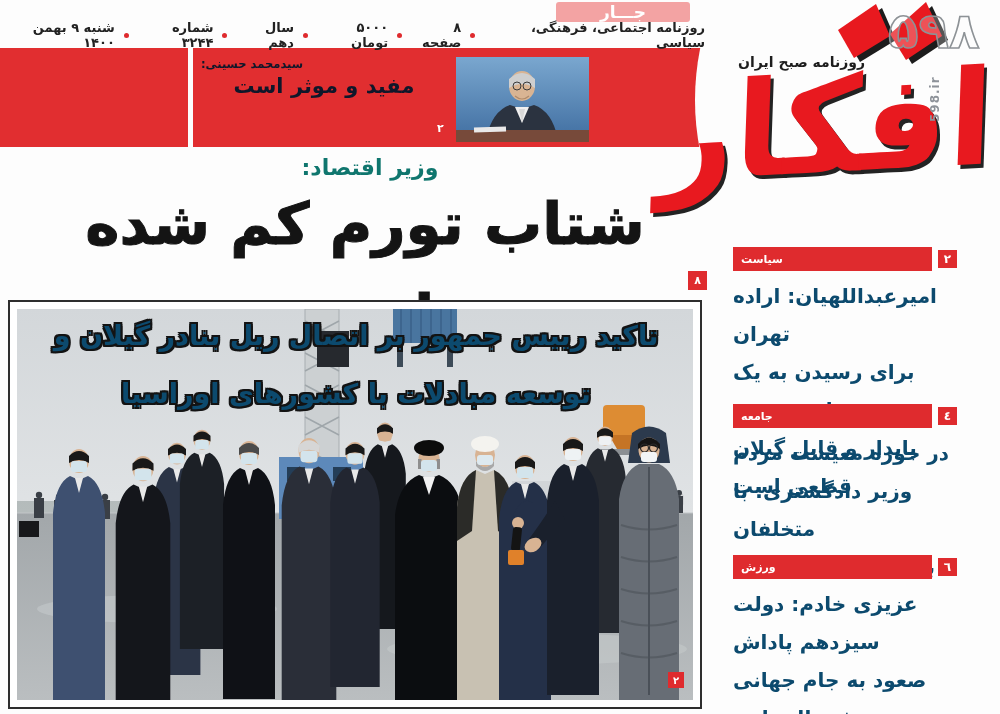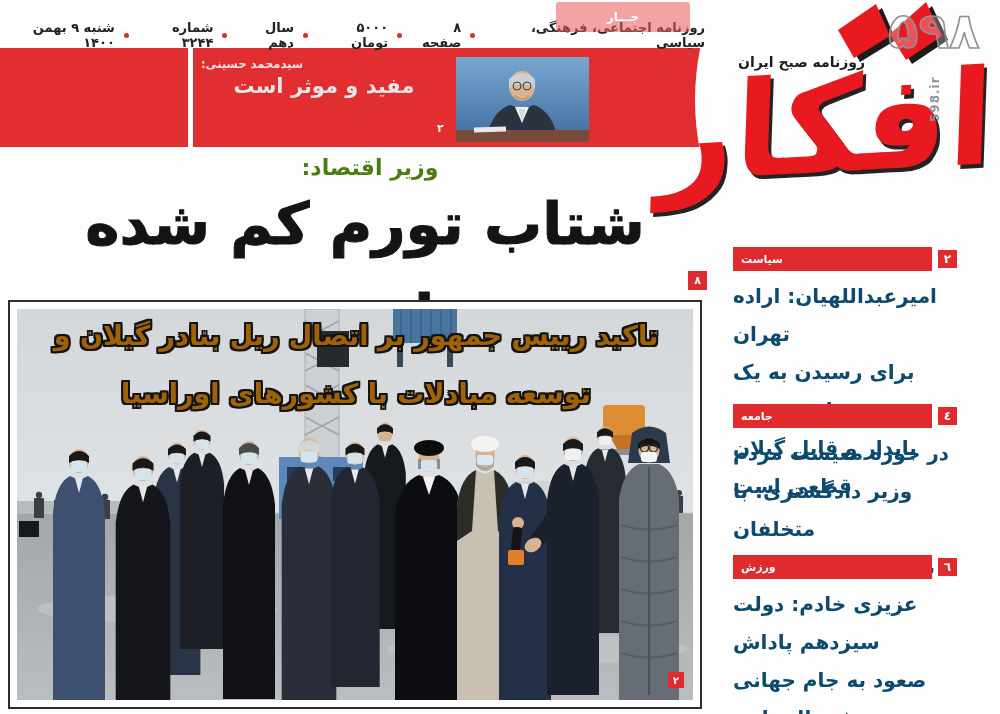--- a/index.html
+++ b/index.html
@@ -4,28 +4,28 @@
 <style>
   * { margin:0; padding:0; box-sizing:border-box; }
   html,body { background:#fff; }
   body { font-family:"DejaVu Sans", sans-serif; }
   .page { position:relative; width:1000px; height:714px; background:#fdfdfd; overflow:hidden; }
 
   
   .info-line { position:absolute; top:20px; right:295px; display:flex; align-items:center; gap:9px;
     font-size:13px; font-weight:bold; color:#222; z-index:6; }
   .info-line .dot { width:5px; height:5px; border-radius:50%; background:#df2b2e; flex:0 0 auto; }
-  .print-tag { position:absolute; left:556px; top:2px; width:134px; height:30px; border-radius:3px;
-    background:rgba(235,90,90,.55); color:#fff; font-size:12px; font-weight:bold;
+  .print-tag { position:absolute; left:556px; top:2px; width:134px; height:20px; border-radius:3px;
+    background:rgba(235,90,90,.55); color:#fff; font-size:17px; font-weight:bold;
     display:flex; align-items:center; justify-content:center; z-index:6; letter-spacing:2px; }
 
   
   .top-banner { position:absolute; left:0; top:48px; width:740px; height:99px; background:#e12e30; z-index:2; }
   .banner-divider { position:absolute; left:188px; top:0; width:5px; height:99px; background:#fdfdfd; }
-  .banner-text { position:absolute; left:193px; top:3px; width:262px; color:#e5e5e5; }
+  .banner-text { position:absolute; left:193px; top:3px; width:262px; color:#0f172a; }
   .banner-byline { font-size:11.5px; font-weight:bold; text-align:left; padding-left:8px; margin-top:6px; }
   .banner-l1, .banner-l2 { font-size:21px; font-weight:bold; text-align:center; line-height:30px; }
   .banner-photo { position:absolute; left:456px; top:9px; width:133px; height:85px; overflow:hidden; }
   .banner-ref { position:absolute; left:437px; top:74px; color:#fff; font-size:11px; font-weight:bold; }
 
   
   .logo-cut { position:absolute; left:695px; top:-160px; width:520px; height:520px; border-radius:50%;
     background:#fdfdfd; z-index:5; }
 
   
@@ -33,33 +33,33 @@
   .logo-title { position:absolute; left:8px; top:18px; width:295px; text-align:center; white-space:nowrap;
     font-size:132px; line-height:215px; font-weight:bold; color:#e8191f;
     transform:skewX(-5deg) rotate(-3deg); text-shadow:3px 4px 0 #232323; }
   .logo-tagline { position:absolute; left:48px; top:54px; font-size:14px; font-weight:bold; color:#1d1d1d; }
   .logo-mark { position:absolute; left:140px; top:0; }
   .site-code { position:absolute; left:238px; top:122px; transform:rotate(-90deg); transform-origin:0 0;
     font-size:12px; font-weight:bold; color:#8d9299; letter-spacing:1px; }
 
   
   .kicker { position:absolute; left:30px; top:155px; width:680px; text-align:center;
-    font-size:22px; font-weight:bold; color:#4d7c0f; z-index:3; }
+    font-size:22px; font-weight:bold; color:#0f766e; z-index:3; }
   .lead-headline { position:absolute; left:15px; top:178px; width:700px; text-align:center;
     font-size:58px; line-height:92px; font-weight:bold; color:#141414; -webkit-text-stroke:1px #141414; z-index:3; }
   .ref-box { position:absolute; background:#df2b2e; color:#fff; display:flex; align-items:center;
     justify-content:center; font-weight:bold; z-index:4; }
   .lead-ref { left:688px; top:271px; width:19px; height:19px; font-size:11px; }
 
   
   .photo-frame { position:absolute; left:8px; top:300px; width:694px; height:409px;
     border:2px solid #2e2e2e; background:#fff; padding:7px; z-index:3; }
   .photo-frame svg { display:block; width:100%; height:100%; }
   .caption { position:absolute; left:18px; width:676px; text-align:center; font-size:27px; font-weight:bold;
-    color:#a16207; z-index:4;
+    color:#0c4a6e; z-index:4;
     text-shadow:-2px -2px 0 #131313, 2px -2px 0 #131313, -2px 2px 0 #131313, 2px 2px 0 #131313,
       -2px 0 0 #131313, 2px 0 0 #131313, 0 -2px 0 #131313, 0 2px 0 #131313; }
   .caption1 { top:320px; }
   .caption2 { top:378px; }
   .photo-ref { left:668px; top:672px; width:16px; height:16px; font-size:10px; }
 
   
   .right-column { position:absolute; left:733px; top:250px; width:224px; z-index:7; }
   .section { position:absolute; left:0; width:224px; }
   .sec-0 { top:0; } .sec-1 { top:157px; } .sec-2 { top:308px; }

